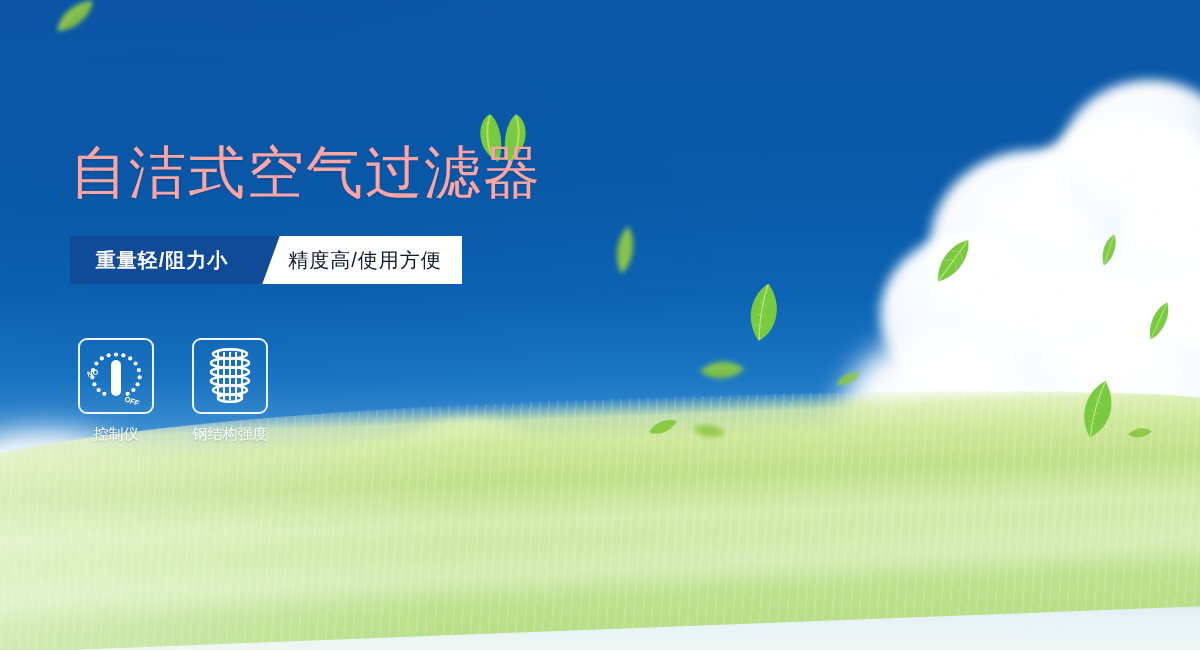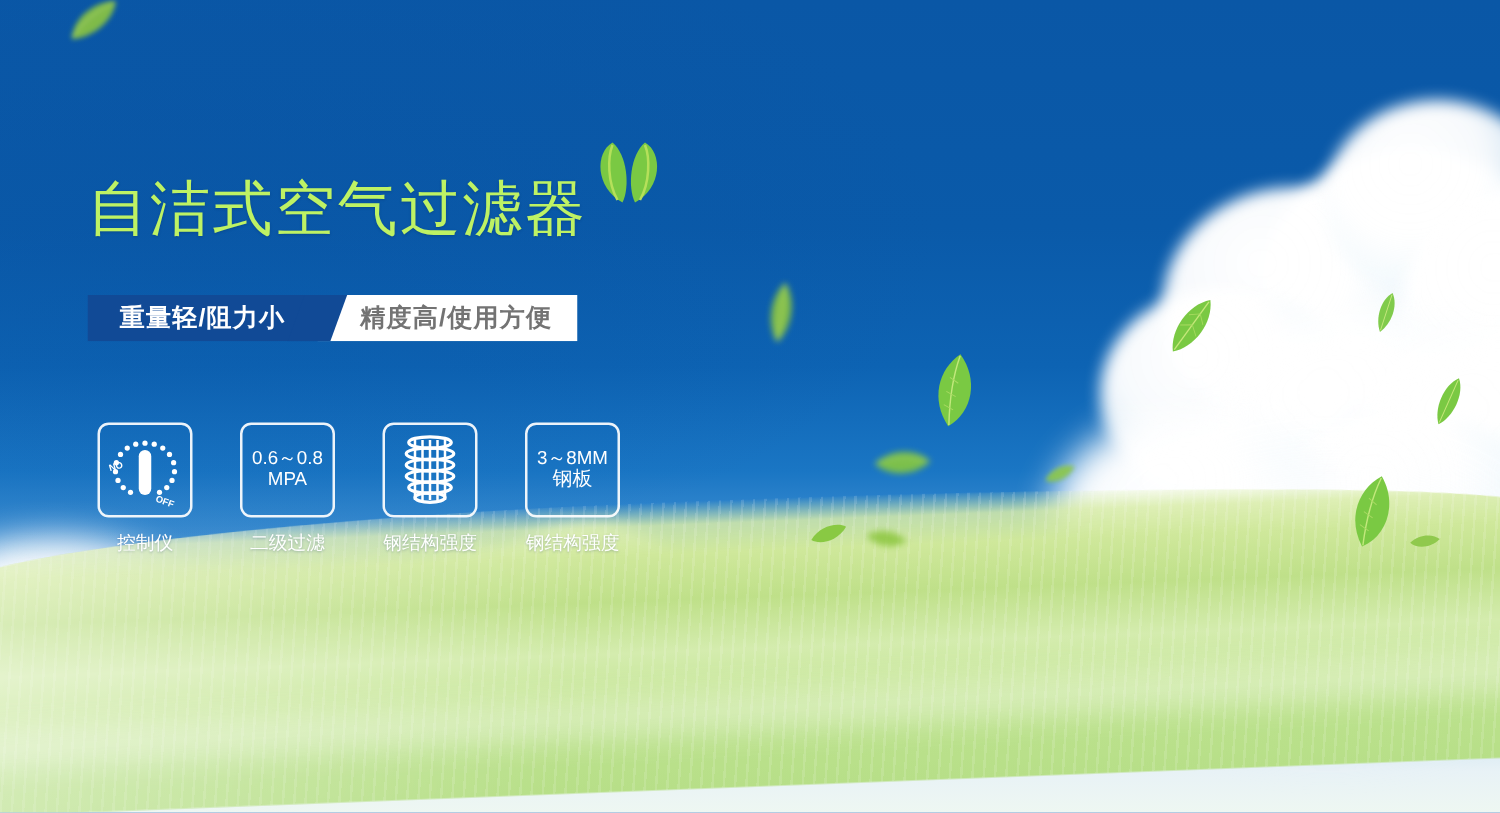--- a/index.html
+++ b/index.html
@@ -90,50 +90,50 @@
     transform:rotate(-3deg);filter:blur(9px);opacity:.75;
   }
 
   
   .leaf{position:absolute;}
   .leaf svg{display:block;width:100%;height:100%;}
 
   
   .title{
     position:absolute;left:70px;top:144px;
-    font-size:48px;line-height:1;letter-spacing:2px;
-    color:#bef264;font-weight:300;
+    font-size:57px;line-height:1;letter-spacing:2px;
+    color:#fca5a5;font-weight:300;
     text-shadow:0 1px 2px rgba(0,30,70,.25);
     white-space:nowrap;
   }
   
   .sprout{position:absolute;left:468px;top:112px;width:68px;height:52px;}
 
   
   .tagbar{
-    position:absolute;left:70px;top:236px;width:392px;height:37px;
+    position:absolute;left:70px;top:236px;width:392px;height:48px;
     display:flex;overflow:hidden;
   }
   .tag-left{
     position:relative;width:184px;height:100%;
     background:#114a96;
     display:flex;align-items:center;justify-content:center;
     color:#ffffff;font-size:20px;letter-spacing:1px;font-weight:700;
     z-index:2;
   }
   .tag-left::after{
     content:"";position:absolute;right:-17px;top:0;width:34px;height:100%;
     background:#114a96;
     transform:skewX(-20deg);
   }
   .tag-right{
     position:relative;flex:1;height:100%;
     background:#ffffff;
     display:flex;align-items:center;justify-content:center;
-    color:#737373;font-size:20px;letter-spacing:1px;font-weight:700;
+    color:#0f172a;font-size:20px;letter-spacing:1px;font-weight:400;
     padding-left:14px;
     z-index:1;
   }
 
   
   .features{
     position:absolute;left:78px;top:338px;
     display:flex;gap:38px;
   }
   .feature{width:76px;display:flex;flex-direction:column;align-items:center;}
@@ -325,27 +325,20 @@
               <circle cx="20.4" cy="47.8" r="2.1"></circle>
             <rect x="27" y="14" width="10" height="36" rx="5"></rect>
           </g>
           <text x="4" y="31" fill="#ffffff" font-size="7.5" font-family="'Liberation Sans',sans-serif" font-weight="700" transform="rotate(-16 4 31)">NO</text>
           <text x="40" y="55" fill="#ffffff" font-size="7.5" font-family="'Liberation Sans',sans-serif" font-weight="700" transform="rotate(20 40 55)">OFF</text>
         </svg>
       </div>
       <div class="flabel">控制仪</div>
     </div>
 
-    <div class="feature">
-      <div class="fbox">
-        <div class="txt">0.6～0.8</div>
-        <div class="txt">MPA</div>
-      </div>
-      <div class="flabel">二级过滤</div>
-    </div>
 
     <div class="feature">
       <div class="fbox">
         <svg width="56" height="60" viewBox="0 0 56 60">
           <g stroke="#ffffff" fill="none" stroke-width="2">
             <line x1="16" y1="6" x2="16" y2="54"></line>
               <line x1="22" y1="6" x2="22" y2="54"></line>
             <line x1="28" y1="6" x2="28" y2="54"></line>
               <line x1="34" y1="6" x2="34" y2="54"></line>
             <line x1="40" y1="6" x2="40" y2="54"></line>
@@ -356,23 +349,16 @@
             <ellipse cx="28" cy="26" rx="19" ry="4.8"></ellipse>
             <ellipse cx="28" cy="35" rx="19" ry="4.8"></ellipse>
             <ellipse cx="28" cy="44" rx="17" ry="4.6"></ellipse>
             <ellipse cx="28" cy="52" rx="12" ry="3.8"></ellipse>
           </g>
         </svg>
       </div>
       <div class="flabel">钢结构强度</div>
     </div>
 
-    <div class="feature">
-      <div class="fbox">
-        <div class="txt">3～8MM</div>
-        <div class="txt cn">钢板</div>
-      </div>
-      <div class="flabel">钢结构强度</div>
-    </div>
 
 
   </div>
 </div>
 
 </body></html>

